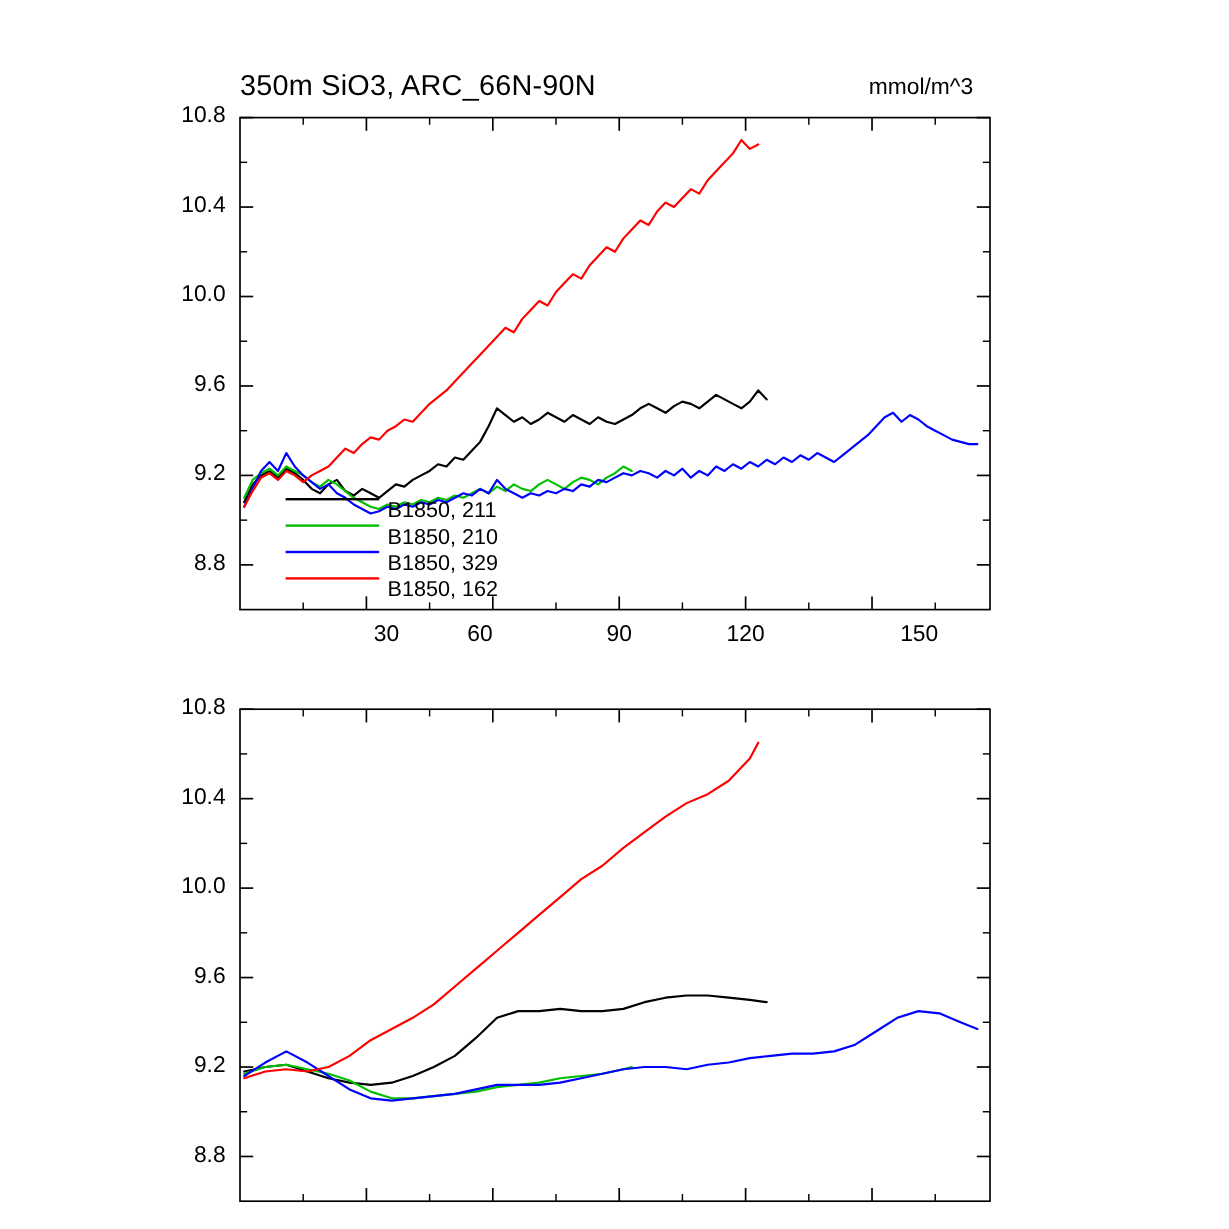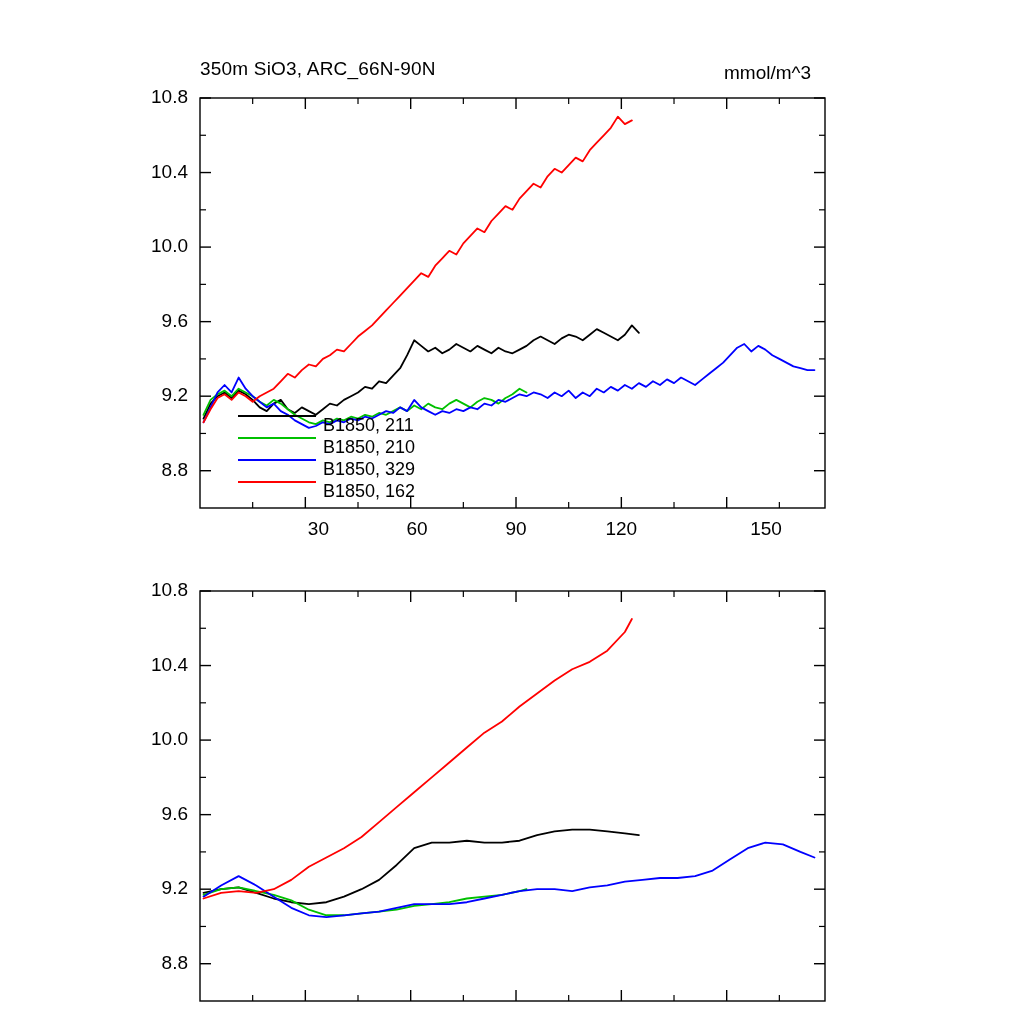--- a/index.html
+++ b/index.html
@@ -22,21 +22,21 @@
     height: 1024px;
   }
   .panel {
     position: absolute;
   }
   #panel-top { left: 0; top: 0; width: 1024px; height: 560px; }
   #panel-bottom { left: 0; top: 560px; width: 1024px; height: 464px; }
 
   .plot-title {
     position: absolute;
-    font-size: 19px;
+    font-size: 24px;
     letter-spacing: 0.2px;
     white-space: nowrap;
   }
   .units-label {
     position: absolute;
     font-size: 19px;
     white-space: nowrap;
   }
   .axis-svg {
     position: absolute;
@@ -150,22 +150,22 @@
           <span class="legend-line" style="border-top-color: rgb(255, 0, 0);"></span>
           <span class="legend-text">B1850, 162</span>
         </div>
       </div>
   <div class="tick-label ylab" style="left: 70px; top: 458.727px; width: 118px;">8.8</div>
       <div class="tick-label ylab" style="left: 70px; top: 384.182px; width: 118px;">9.2</div>
       <div class="tick-label ylab" style="left: 70px; top: 309.636px; width: 118px;">9.6</div>
       <div class="tick-label ylab" style="left: 70px; top: 235.091px; width: 118px;">10.0</div>
       <div class="tick-label ylab" style="left: 70px; top: 160.545px; width: 118px;">10.4</div>
       <div class="tick-label ylab" style="left: 70px; top: 86px; width: 118px;">10.8</div>
-      <div class="tick-label xlab" style="left: 249px; top: 518px; width: 80px; text-align: right;">30</div>
-      <div class="tick-label xlab" style="left: 377px; top: 518px; width: 80px;">60</div>
+      <div class="tick-label xlab" style="left: 282px; top: 518px; width: 80px;">30</div>
+      <div class="tick-label xlab" style="left: 360px; top: 518px; width: 80px;">60</div>
       <div class="tick-label xlab" style="left: 476.011px; top: 518px; width: 80px;">90</div>
       <div class="tick-label xlab" style="left: 581.348px; top: 518px; width: 80px;">120</div>
       <div class="tick-label xlab" style="left: 726px; top: 518px; width: 80px;">150</div>
     </div>
 
   <div class="panel" id="panel-bottom">
 
     <svg class="axis-svg" id="svg-bottom" width="1024" height="464">
         <rect x="200" y="31" width="625" height="410" fill="none" stroke="#000" stroke-width="1.4"></rect>
         <line x1="200" y1="403.7272727272725" x2="211" y2="403.7272727272725" stroke="#000" stroke-width="1.4"></line>

